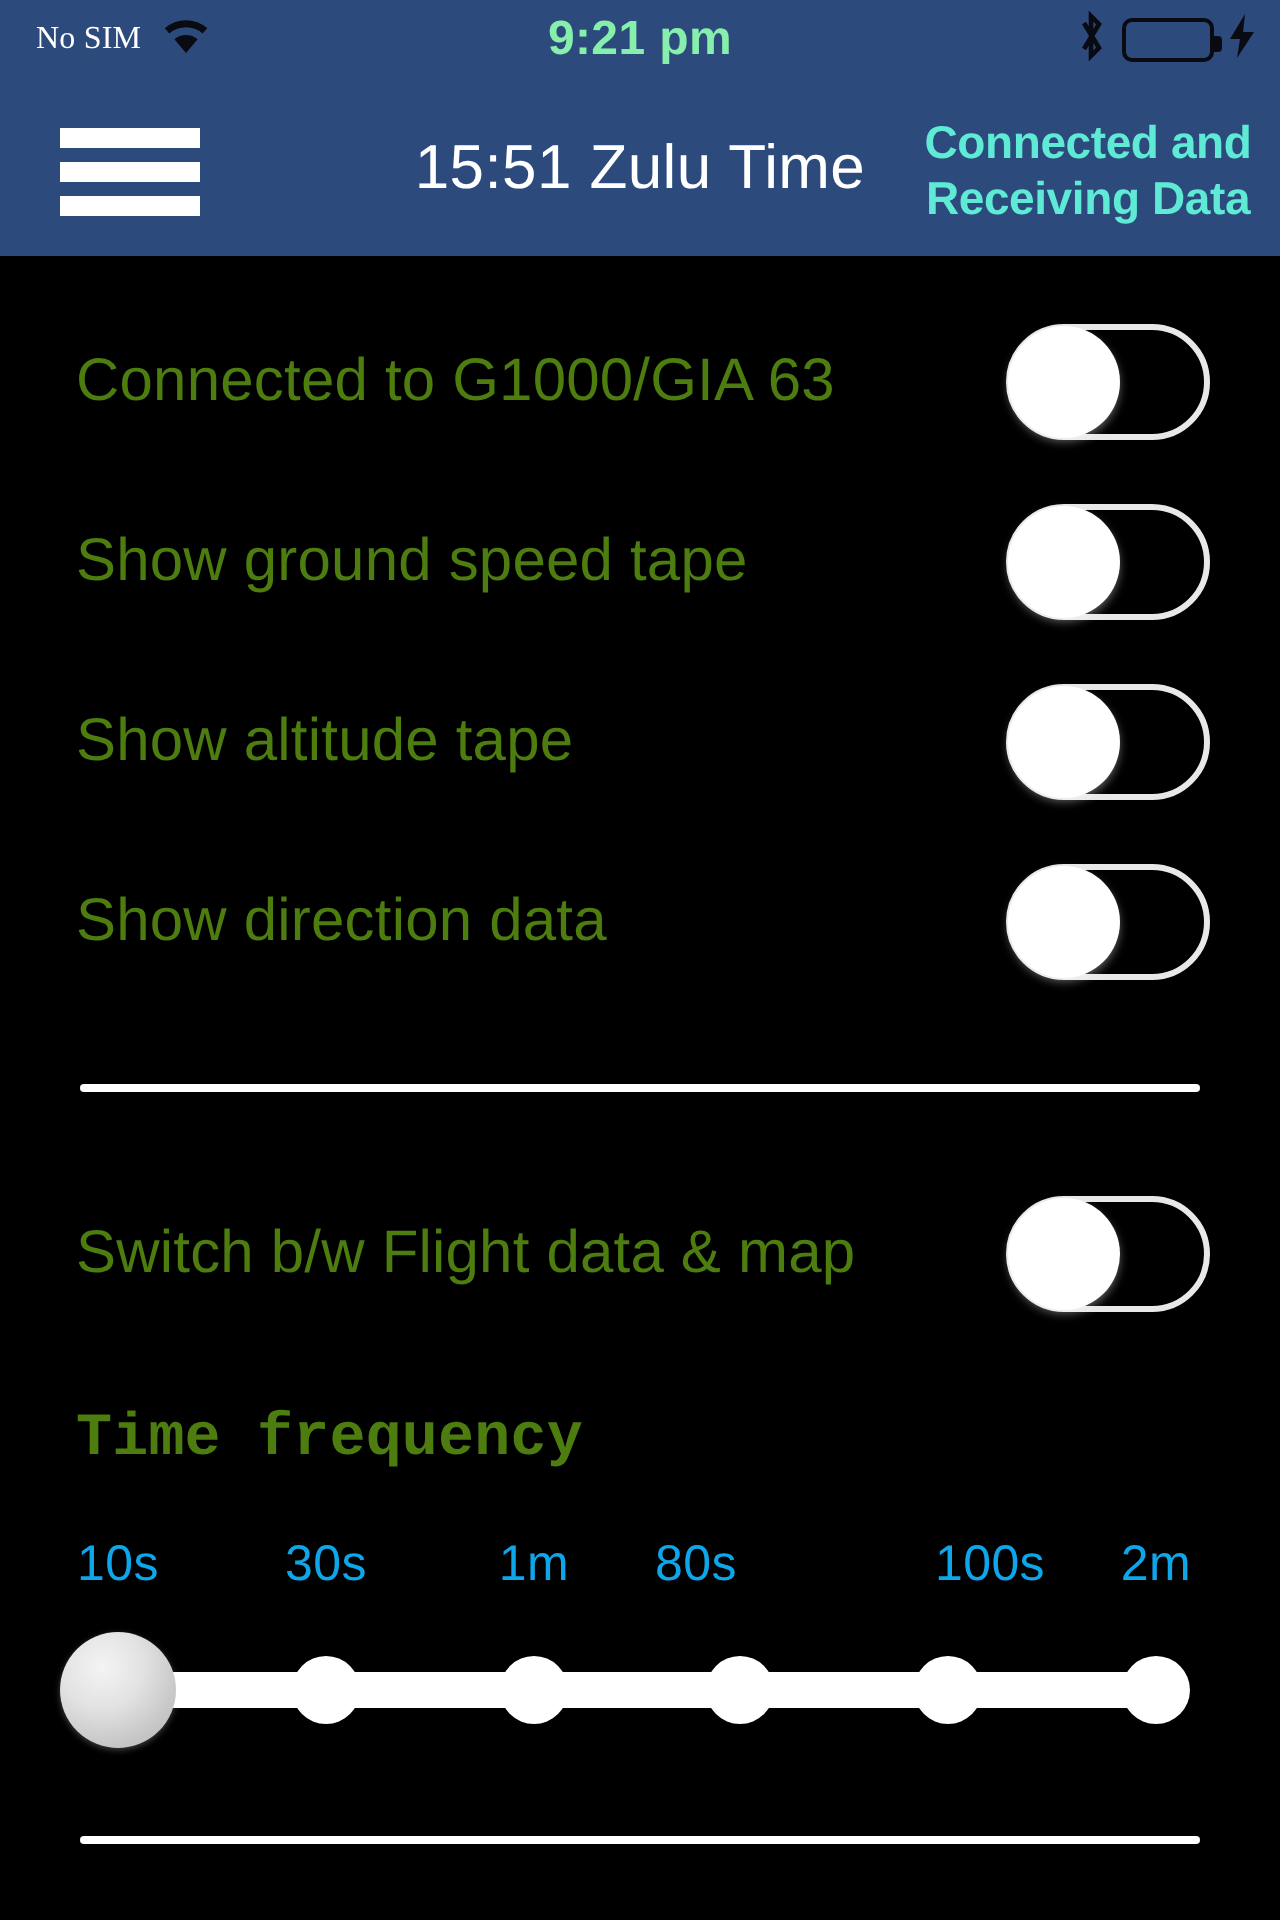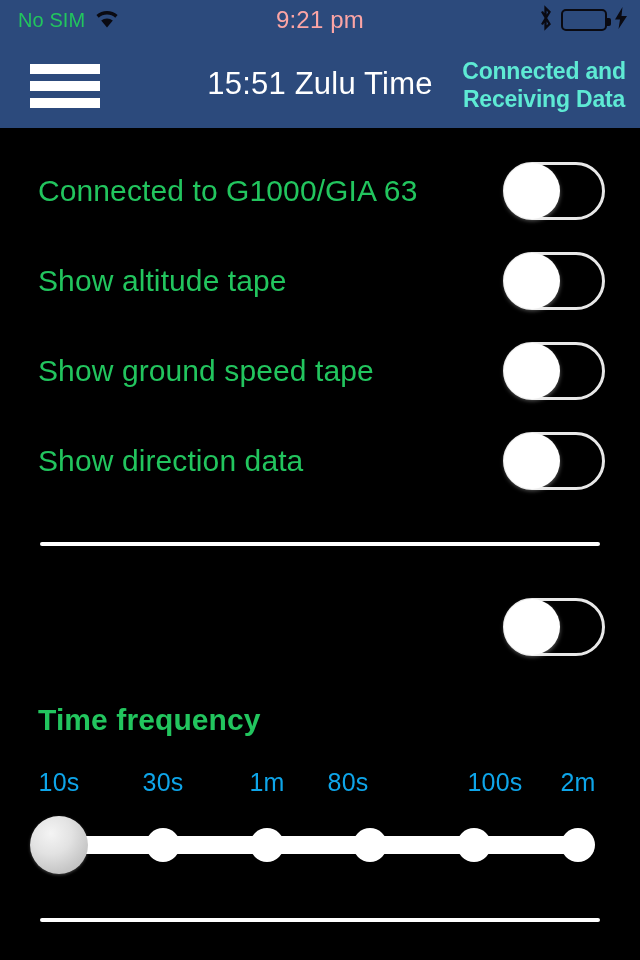--- a/index.html
+++ b/index.html
@@ -14,26 +14,26 @@
 
   
   .statusbar{
     position:absolute; left:0; top:0; width:640px; height:40px;
     background:#2C4A7C; color:#000;
   }
   .sb-left{
     position:absolute; left:18px; top:0; height:40px;
     display:flex; align-items:center; gap:9px;
   }
-  .sb-carrier{ font-size:20px; color:#22c55e; letter-spacing:.1px; }
+  .sb-carrier{ font-size:16px; color:#ffffff; letter-spacing:.1px;font-family:Liberation Serif, serif; }
   .wifi-icon{ display:block; }
   .sb-center{
     position:absolute; left:0; top:0; width:640px; height:40px;
     display:flex; align-items:center; justify-content:center;
-    font-size:24px; font-weight:normal; color:#fca5a5; letter-spacing:.2px;
+    font-size:24px; font-weight:bold; color:#86efac; letter-spacing:.2px;
   }
   .sb-right{
     position:absolute; right:12px; top:0; height:40px;
     display:flex; align-items:center; gap:7px;
   }
   .batt{
     position:relative; width:46px; height:22px;
     border:2.5px solid #0a0a12; border-radius:5px;
     padding:2px;
   }
@@ -69,24 +69,24 @@
 
   
   .content{ position:absolute; left:0; top:128px; width:640px; }
 
   .row{
     position:relative; height:90px;
     display:flex; align-items:center;
   }
   .row-label{
     position:absolute; left:38px;
-    color:#22c55e; font-size:30px; font-weight:400; letter-spacing:.1px;
+    color:#4d7c0f; font-size:30px; font-weight:400; letter-spacing:.1px;
     white-space:nowrap;
   }
-  .row-label.bold{ font-weight:bold; }
+  .row-label.bold{ font-weight:bold;font-family:Liberation Mono, monospace; }
 
   
   .toggle{
     position:absolute; right:35px;
     width:102px; height:58px;
     border:3px solid #e8e8e8; border-radius:29px;
     background:#000; cursor:pointer;
   }
   .toggle .knob{
     position:absolute; left:-2px; top:-2px;
@@ -185,45 +185,46 @@
     <div class="sp-18"></div>
 
     <div class="row">
       <span class="row-label">Connected to G1000/GIA 63</span>
       <span class="toggle">
           <span class="knob"></span>
         </span>
     </div>
 
     <div class="row">
+      <span class="row-label">Show ground speed tape</span>
+      <span class="toggle">
+          <span class="knob"></span>
+        </span>
+    </div>
+
+    <div class="row">
       <span class="row-label">Show altitude tape</span>
-      <span class="toggle">
-          <span class="knob"></span>
-        </span>
-    </div>
-
-    <div class="row">
-      <span class="row-label">Show ground speed tape</span>
       <span class="toggle">
           <span class="knob"></span>
         </span>
     </div>
 
     <div class="row">
       <span class="row-label">Show direction data</span>
       <span class="toggle">
           <span class="knob"></span>
         </span>
     </div>
 
     <div class="sp-36"></div>
     <div class="divider"></div>
     <div class="sp-36"></div>
 
     <div class="row">
+      <span class="row-label">Switch b/w Flight data &amp; map</span>
       <span class="toggle">
           <span class="knob"></span>
         </span>
     </div>
 
     <div class="sp-18"></div>
 
     <div class="row" style="height:60px">
       <span class="row-label bold">Time frequency</span>
     </div>

